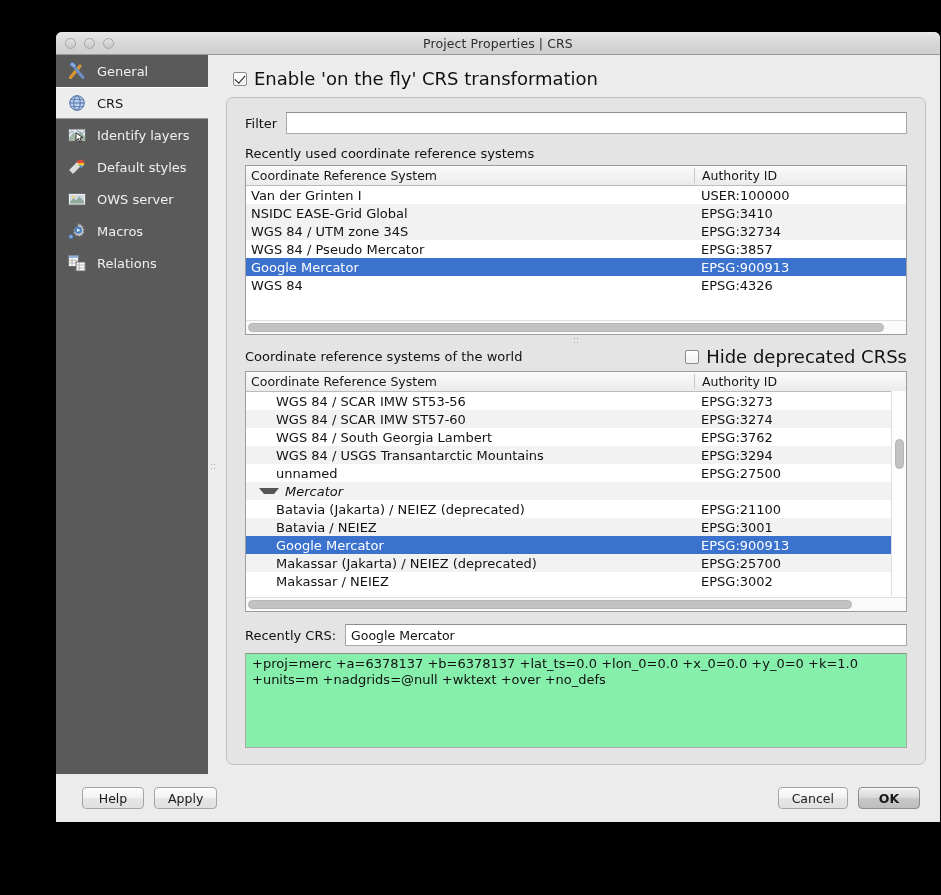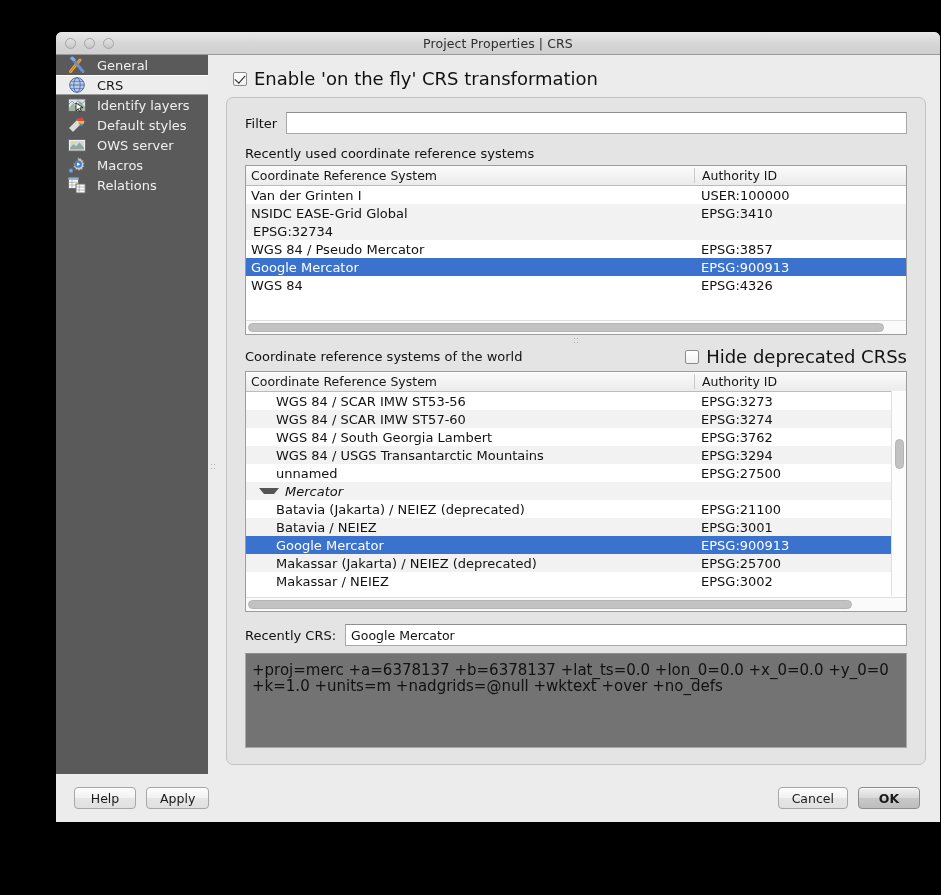--- a/index.html
+++ b/index.html
@@ -70,21 +70,21 @@
   
   #sidebar {
     width: 152px;
     flex: 0 0 152px;
     background: #5a5a5a;
     display: flex;
     flex-direction: column;
     padding-top: 0px;
   }
   .nav-item {
-    height: 20px;
+    height: 32px;
     display: flex;
     align-items: center;
     padding-left: 10px;
     gap: 9px;
     color: #f0f0f0;
     font-size: 13px;
     box-sizing: border-box;
   }
   .nav-item.active {
     background: #ededed;
@@ -332,43 +332,43 @@
     align-items: center;
     gap: 9px;
     margin-top: 12px;
     margin-bottom: 7px;
   }
   .selcrsrow .lbl { font-size: 13px; color: #111; white-space: nowrap; }
 
   #projbox {
     height: 95px;
     flex: 0 0 95px;
-    background: #737373;
+    background: #86efac;
     border: 1px solid #a8a8a8;
     border-top-color: #8f8f8f;
     box-sizing: border-box;
-    padding: 8px 6px;
-    font-size: 15px;
+    padding: 2px 6px;
+    font-size: 13px;
     color: #111;
     line-height: 16px;
     white-space: pre-wrap;
     word-break: break-word;
   }
 
   
   #footer {
     height: 48px;
     flex: 0 0 48px;
     background: #ececec;
     display: flex;
     align-items: center;
     padding: 0 20px 0 0;
     box-sizing: border-box;
   }
-  #footer .left { display: flex; gap: 10px; margin-left: 18px; }
+  #footer .left { display: flex; gap: 10px; margin-left: 26px; }
   #footer .right { margin-left: auto; display: flex; gap: 10px; }
 
   .btn {
     min-width: 62px;
     height: 22px;
     padding: 0 13px;
     font-size: 12.5px;
     color: #1a1a1a;
     background: linear-gradient(to bottom, #fdfdfd 0%, #f2f2f2 48%, #e6e6e6 52%, #e0e0e0 100%);
     border: 1px solid #a6a6a6;
@@ -521,20 +521,21 @@
           <div class="tbody" id="recent-body">
               <div class="trow">
                 <div class="c1">Van der Grinten I</div>
                 <div class="c2">USER:100000</div>
               </div>
               <div class="trow alt">
                 <div class="c1">NSIDC EASE-Grid Global</div>
                 <div class="c2">EPSG:3410</div>
               </div>
               <div class="trow alt">
+                <div class="c1">WGS 84 / UTM zone 34S</div>
                 <div class="c2">EPSG:32734</div>
               </div>
               <div class="trow">
                 <div class="c1">WGS 84 / Pseudo Mercator</div>
                 <div class="c2">EPSG:3857</div>
               </div>
               <div class="trow sel">
                 <div class="c1">Google Mercator</div>
                 <div class="c2">EPSG:900913</div>
               </div>

